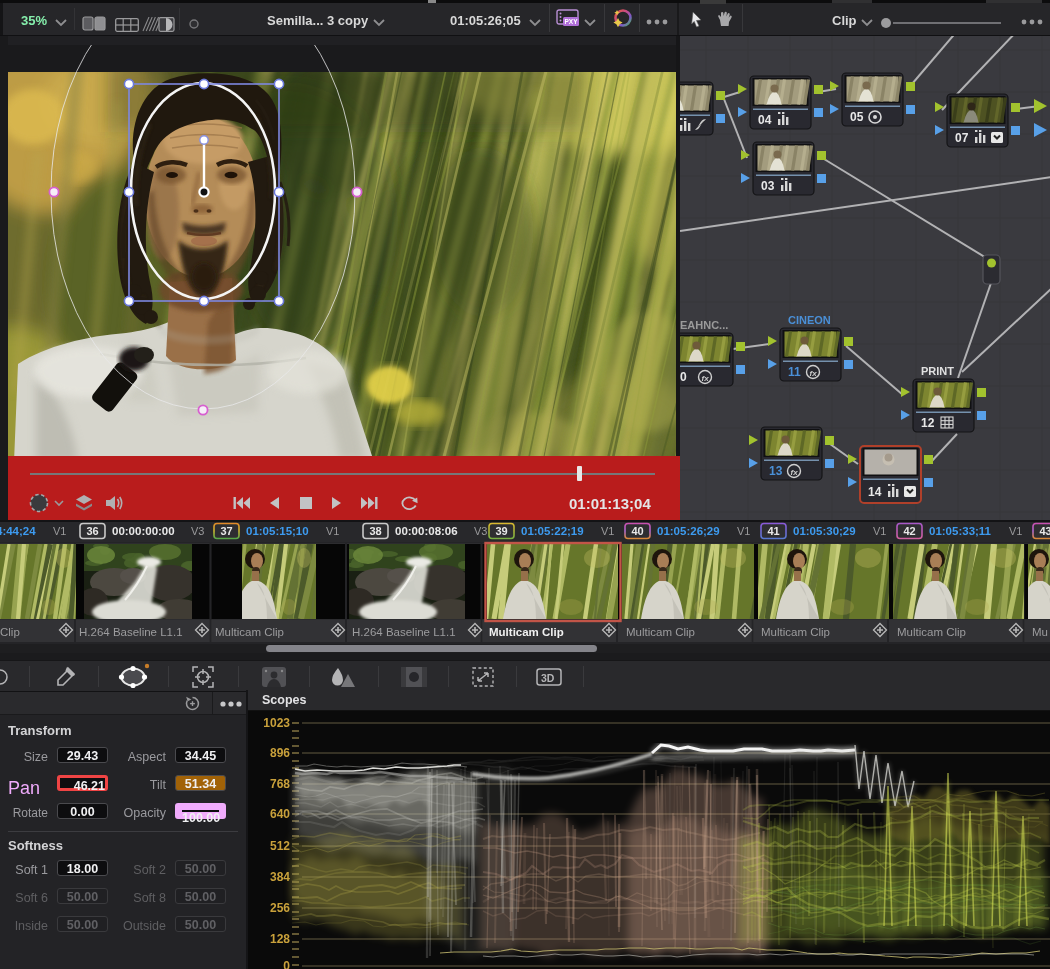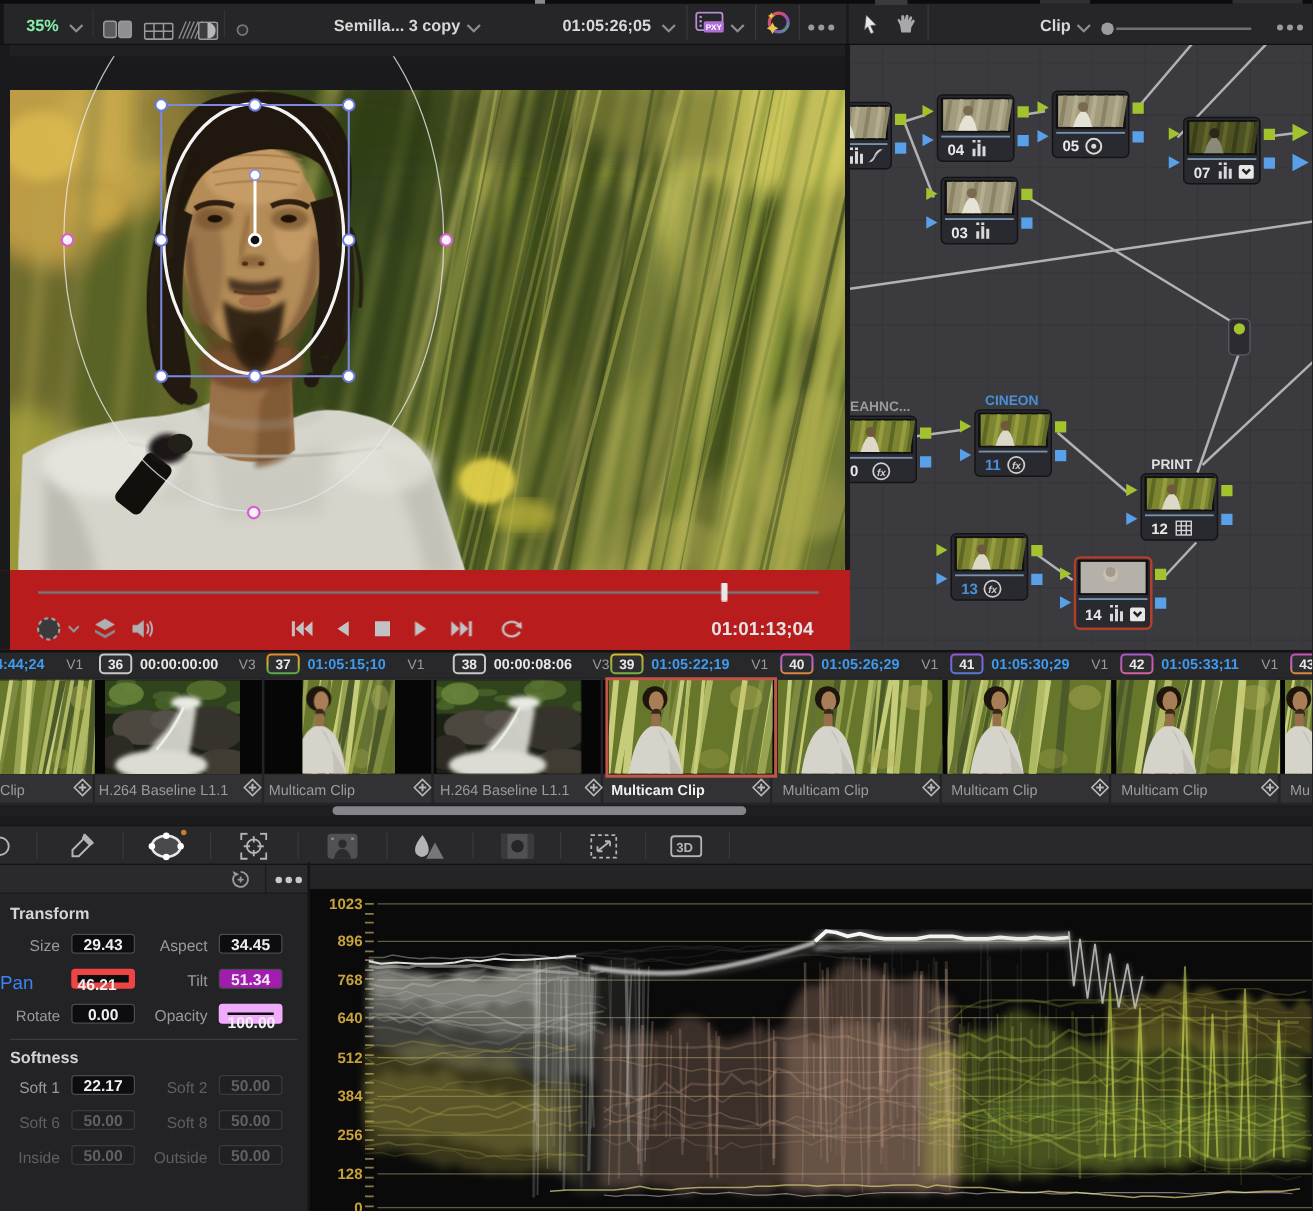--- a/index.html
+++ b/index.html
@@ -1236,42 +1236,45 @@
           <circle cx="4" cy="4" r="2.6" fill="#c8c8ca"></circle>
           <circle cx="12" cy="4" r="2.6" fill="#c8c8ca"></circle>
           <circle cx="20" cy="4" r="2.6" fill="#c8c8ca"></circle>
         </svg>
       </div>
       <div style="position:absolute;left:8px;top:31px;font-weight:bold;color:#d4d4d6;font-size:13px">Transform</div>
       <div style="position:absolute;left:0;top:58px;width:48px;text-align:right;color:#9a9a9e;font-size:12.5px">Size</div>
       <div style="position:absolute;left:57px;top:55px;width:51px;height:16px;background:#0d0d0f;border:1px solid #4a4a4e;color:#f0f0f2;border-radius:3px;font-size:12.5px;font-weight:bold;text-align:center;line-height:16px">29.43</div>
       <div style="position:absolute;left:80px;top:58px;width:86px;text-align:right;color:#9a9a9e;font-size:12.5px">Aspect</div>
       <div style="position:absolute;left:175px;top:55px;width:51px;height:16px;background:#0d0d0f;border:1px solid #4a4a4e;color:#f0f0f2;border-radius:3px;font-size:12.5px;font-weight:bold;text-align:center;line-height:16px">34.45</div>
-      <div style="position:absolute;left:0;top:86px;width:48px;text-align:left;color:#3b82f6;font-size:15px">Pan</div>
-      <div style="position:absolute;left:57px;top:83px;width:51px;height:16px;background:#0d0d0f;border:5px solid #ef4444;color:#f0f0f2;border-radius:3px;font-size:12.5px;font-weight:bold;text-align:left;line-height:16px">46.21</div>
+      <div style="position:absolute;left:0;top:86px;width:48px;text-align:center;color:#f0abfc;font-size:18px">Pan</div>
+      <div style="position:absolute;left:57px;top:83px;width:51px;height:16px;background:#0d0d0f;border:3px solid #ef4444;color:#f0f0f2;border-radius:3px;font-size:12.5px;font-weight:bold;text-align:right;line-height:16px">46.21</div>
       <div style="position:absolute;left:80px;top:86px;width:86px;text-align:right;color:#9a9a9e;font-size:12.5px">Tilt</div>
-      <div style="position:absolute;left:175px;top:83px;width:51px;height:16px;background:#a21caf;border:1px solid #4a4a4e;color:#f0f0f2;border-radius:3px;font-size:12.5px;font-weight:bold;text-align:center;line-height:16px">51.34</div>
+      <div style="position:absolute;left:175px;top:83px;width:51px;height:16px;background:#a16207;border:1px solid #4a4a4e;color:#f0f0f2;border-radius:3px;font-size:12.5px;font-weight:bold;text-align:center;line-height:16px">51.34</div>
       <div style="position:absolute;left:0;top:114px;width:48px;text-align:right;color:#9a9a9e;font-size:12px">Rotate</div>
       <div style="position:absolute;left:57px;top:111px;width:51px;height:16px;background:#0d0d0f;border:1px solid #4a4a4e;color:#f0f0f2;border-radius:3px;font-size:12.5px;font-weight:bold;text-align:center;line-height:16px">0.00</div>
       <div style="position:absolute;left:80px;top:114px;width:86px;text-align:right;color:#9a9a9e;font-size:12.5px">Opacity</div>
       <div style="position:absolute;left:175px;top:111px;width:51px;height:16px;background:#0d0d0f;border:7px solid #f0abfc;color:#f0f0f2;border-radius:3px;font-size:12.5px;font-weight:bold;text-align:center;line-height:16px">100.00</div>
       <div style="position:absolute;left:8px;top:139px;width:230px;height:1px;background:#3c3c40"></div>
       <div style="position:absolute;left:8px;top:146px;font-weight:bold;color:#d4d4d6;font-size:13px">Softness</div>
       <div style="position:absolute;left:0;top:171px;width:48px;text-align:right;color:#9a9a9e;font-size:12.5px">Soft 1</div>
-      <div style="position:absolute;left:57px;top:168px;width:51px;height:16px;background:#0d0d0f;border:1px solid #4a4a4e;color:#f0f0f2;border-radius:3px;font-size:12.5px;font-weight:bold;text-align:center;line-height:16px">22.17</div>
+      <div style="position:absolute;left:57px;top:168px;width:51px;height:16px;background:#0d0d0f;border:1px solid #4a4a4e;color:#f0f0f2;border-radius:3px;font-size:12.5px;font-weight:bold;text-align:center;line-height:16px">18.00</div>
       <div style="position:absolute;left:80px;top:171px;width:86px;text-align:right;color:#5f5f62;font-size:12.5px">Soft 2</div>
       <div style="position:absolute;left:175px;top:168px;width:51px;height:16px;background:#202023;border:1px solid #3a3a3d;color:#606064;border-radius:3px;font-size:12.5px;font-weight:bold;text-align:center;line-height:16px">50.00</div>
       <div style="position:absolute;left:0;top:199px;width:48px;text-align:right;color:#5f5f62;font-size:12.5px">Soft 6</div>
       <div style="position:absolute;left:57px;top:196px;width:51px;height:16px;background:#202023;border:1px solid #3a3a3d;color:#606064;border-radius:3px;font-size:12.5px;font-weight:bold;text-align:center;line-height:16px">50.00</div>
       <div style="position:absolute;left:80px;top:199px;width:86px;text-align:right;color:#5f5f62;font-size:12.5px">Soft 8</div>
       <div style="position:absolute;left:175px;top:196px;width:51px;height:16px;background:#202023;border:1px solid #3a3a3d;color:#606064;border-radius:3px;font-size:12.5px;font-weight:bold;text-align:center;line-height:16px">50.00</div>
       <div style="position:absolute;left:0;top:227px;width:48px;text-align:right;color:#5f5f62;font-size:12.5px">Inside</div>
       <div style="position:absolute;left:57px;top:224px;width:51px;height:16px;background:#202023;border:1px solid #3a3a3d;color:#606064;border-radius:3px;font-size:12.5px;font-weight:bold;text-align:center;line-height:16px">50.00</div>
       <div style="position:absolute;left:80px;top:227px;width:86px;text-align:right;color:#5f5f62;font-size:12.5px">Outside</div>
       <div style="position:absolute;left:175px;top:224px;width:51px;height:16px;background:#202023;border:1px solid #3a3a3d;color:#606064;border-radius:3px;font-size:12.5px;font-weight:bold;text-align:center;line-height:16px">50.00</div>
+    </div>
+    <div style="position:absolute;left:248px;top:690px;width:802px;height:21px;background:#29292c;border-bottom:1px solid #111">
+      <div style="position:absolute;left:14px;top:3px;font-weight:bold;color:#e2e2e4;font-size:12.5px">Scopes</div>
     </div>
     <div style="position:absolute;left:246px;top:690px;width:2px;height:279px;background:#151517"></div>
     <svg width="802" height="258" viewBox="0 0 802 258" style="position:absolute;left:248px;top:711px" font-family="Liberation Sans, sans-serif">
       <defs>
         <filter id="sb1" x="-20%" y="-20%" width="140%" height="140%">
           <feGaussianBlur stdDeviation="1"></feGaussianBlur>
         </filter>
         <filter id="sb2" x="-20%" y="-20%" width="140%" height="140%">
           <feGaussianBlur stdDeviation="2"></feGaussianBlur>
         </filter>

